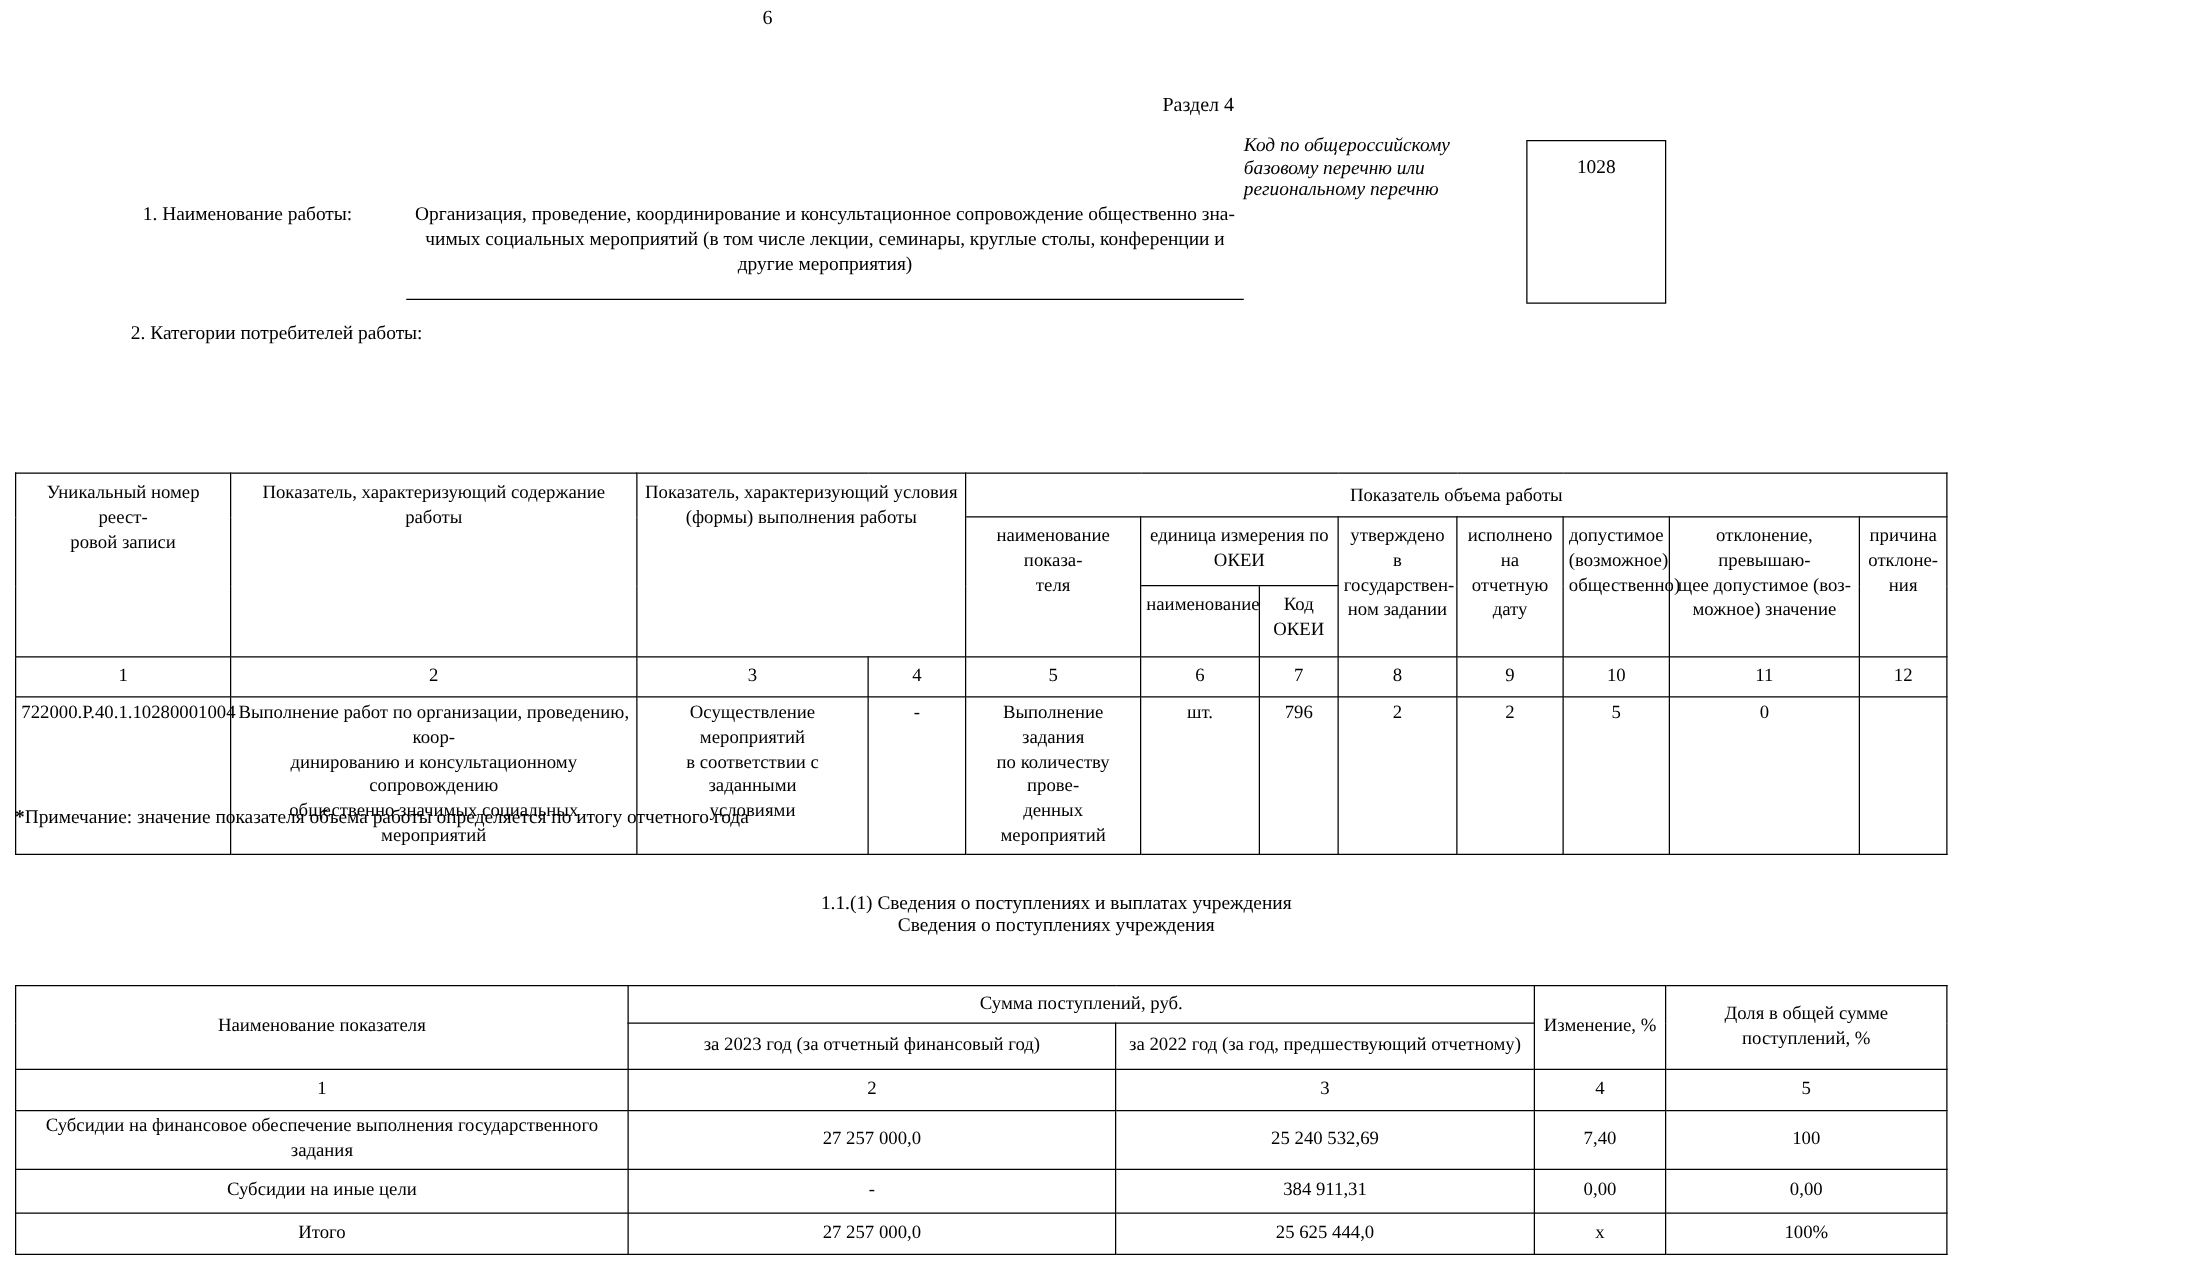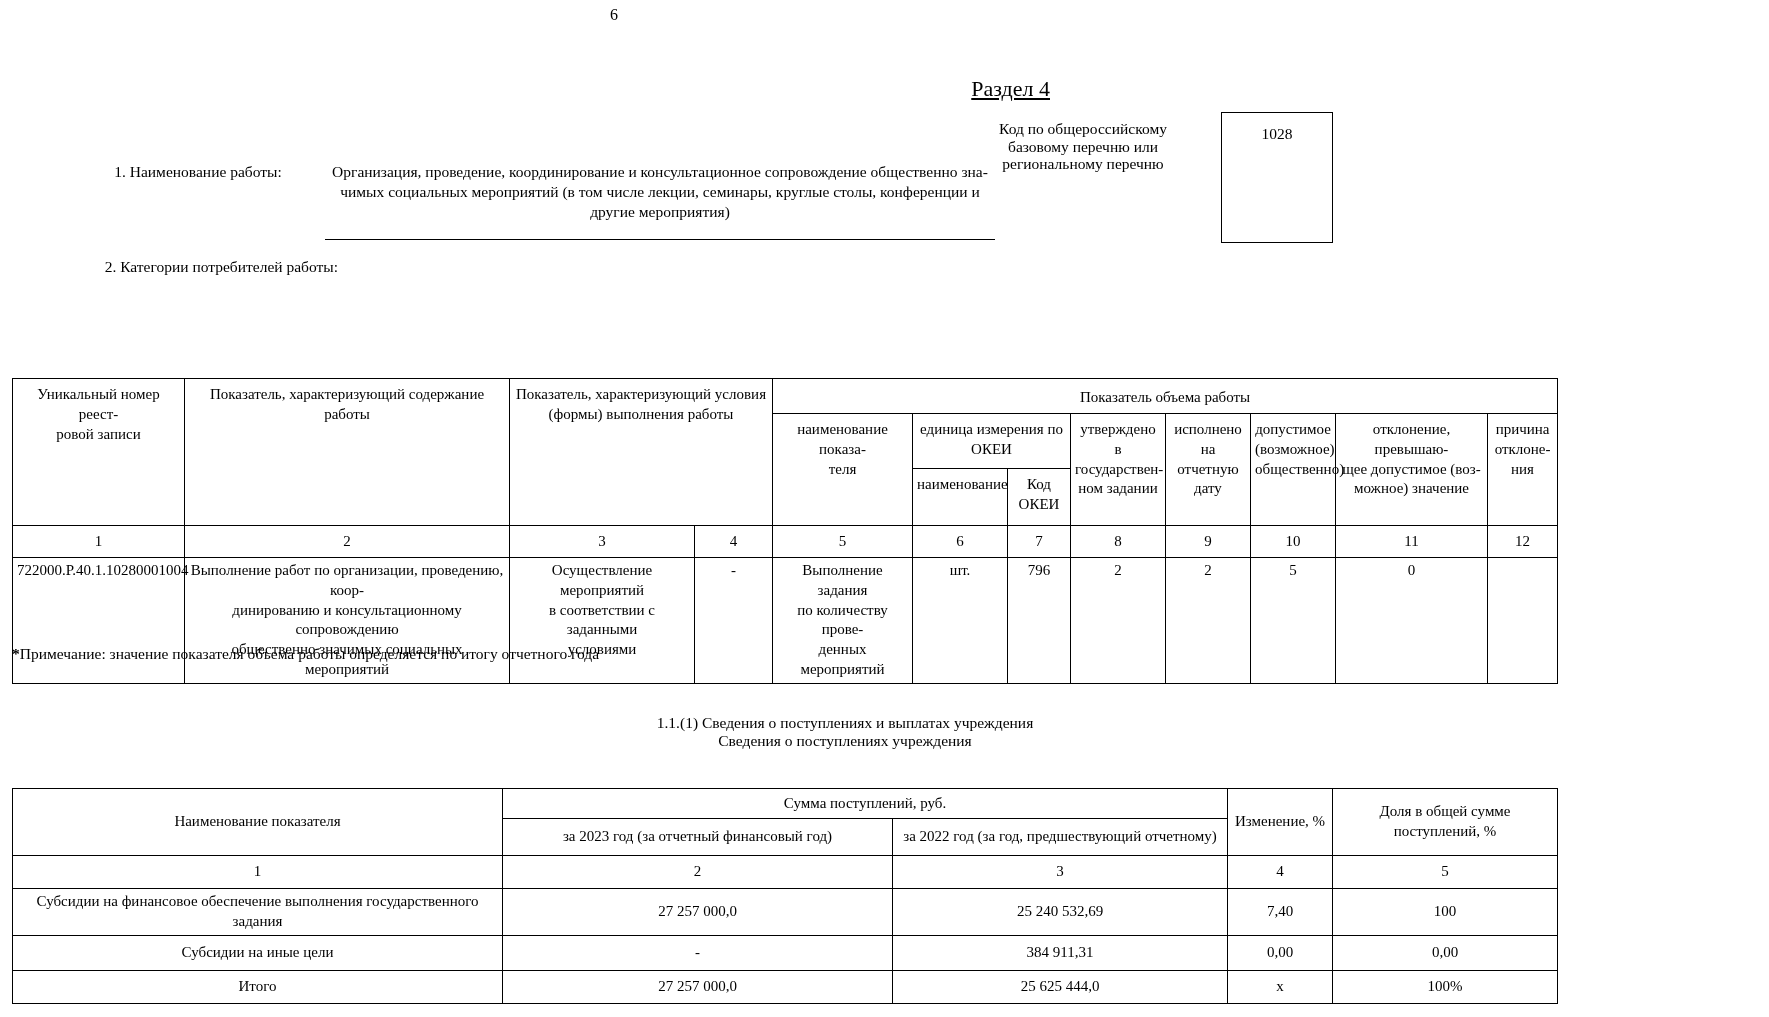--- a/index.html
+++ b/index.html
@@ -3,23 +3,23 @@
 <meta charset="utf-8">
 <style>
   html,body { margin:0; padding:0; background:#ffffff; }
   .page {
     position:relative; width:1769px; height:1017px; background:#ffffff;
     font-family:"Liberation Serif", serif; color:#000; font-size:15.5px; overflow:hidden;
   }
   .abs { position:absolute; }
 
   .pagenum { left:597px; top:6px; width:34px; text-align:center; font-size:16px; }
-  .section-title { left:930px; top:76px; width:120px; text-align:right; font-size:22px;text-decoration:underline; }
-
-  .code-label { left:995px; top:120px; width:176px; text-align:center; line-height:17.5px; font-size:15.5px; }
+  .section-title { left:930px; top:76px; width:120px; text-align:left; font-size:16px; }
+
+  .code-label { left:995px; top:108px; width:176px; text-align:left; line-height:17.5px; font-size:15.5px;font-style:italic; }
   .code-box { left:1173px; top:112px; width:112px; height:131px; border:1.5px solid #000; box-sizing:border-box;margin-left:48px; }
   .code-value { padding-top:12px; text-align:center; font-size:15.5px; }
 
   .f-label { width:280px; text-align:right; }
   .lbl1 { left:58px; top:163px;text-align:center; }
   .lbl2 { left:58px; top:258px; }
   .field-value {
     left:325px; width:670px; text-align:center; line-height:20px;
     border-bottom:1.5px solid #000;
   }

